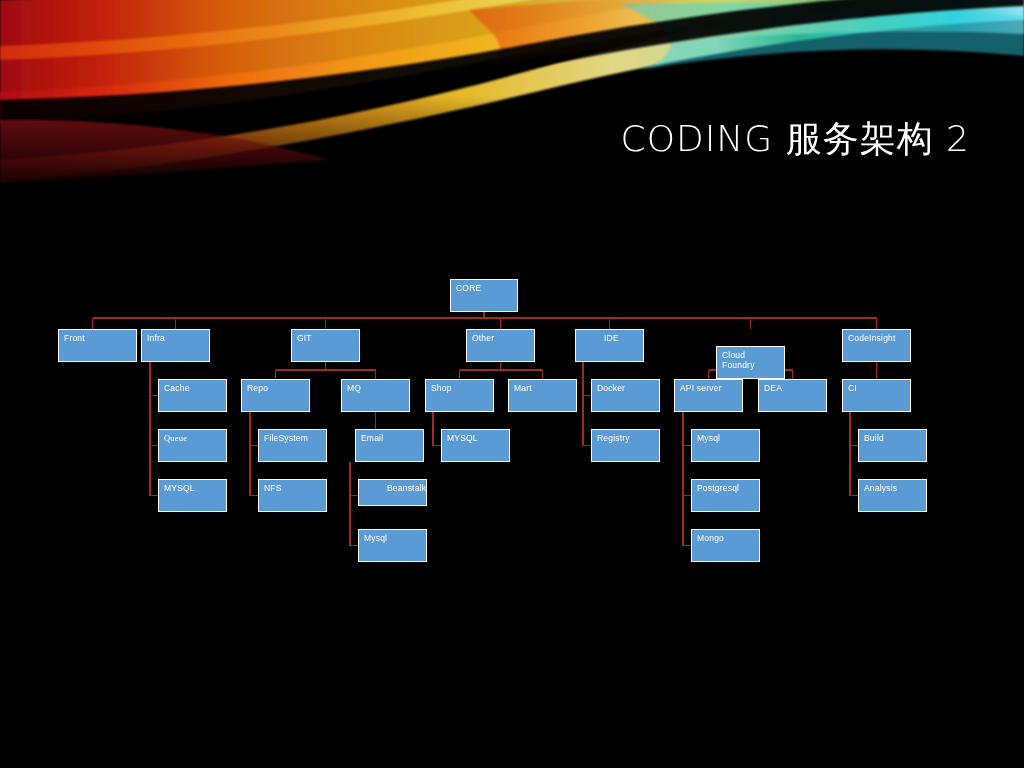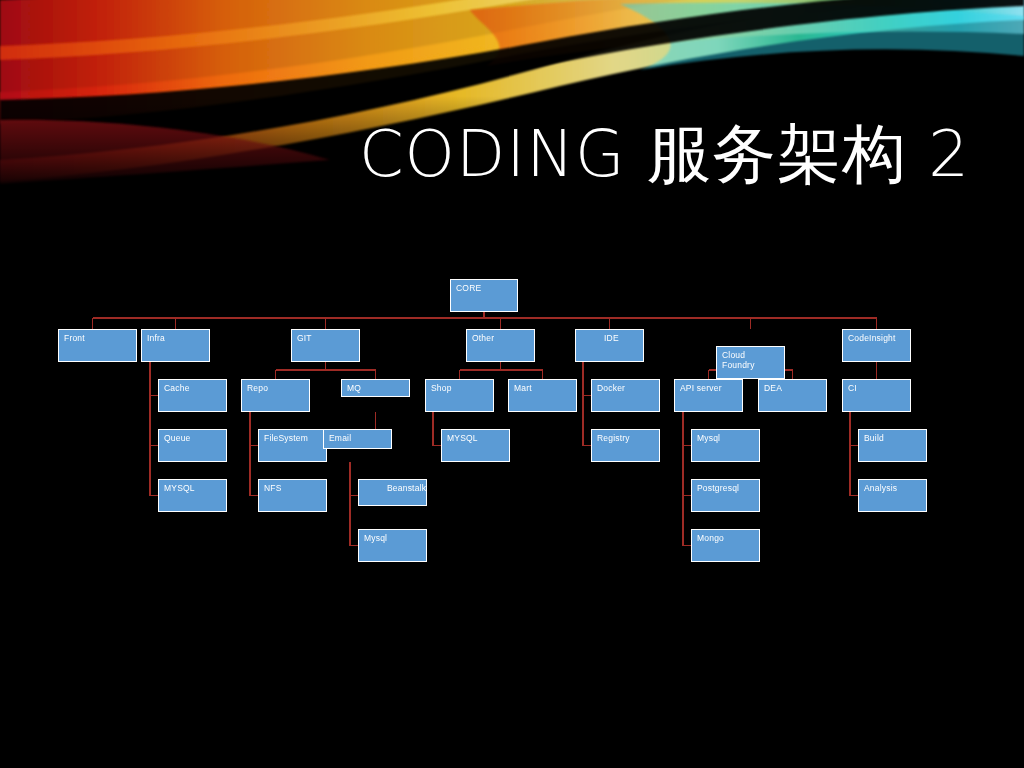--- a/index.html
+++ b/index.html
@@ -33,21 +33,21 @@
   #banner svg { display: block; }
 
   
   #title {
     position: absolute;
     left: 60px;
     top: 118px;
     width: 910px;
     text-align: right;
     color: #ffffff;
-    font-size: 64px;
+    font-size: 36px;
     font-weight: 300;
     letter-spacing: 1px;
     line-height: 1.15;
     white-space: nowrap;
     font-family: "DejaVu Sans", sans-serif;
   }
 
   
   #chart {
     position: absolute;
@@ -240,21 +240,21 @@
     <div class="node" style="left:842px;top:329px;width:69px;height:33px;">
       <span>CodeInsight</span>
     </div>
 
     <div class="node" style="left:158px;top:379px;width:69px;height:33px;">
       <span>Cache</span>
     </div>
     <div class="node" style="left:241px;top:379px;width:69px;height:33px;">
       <span>Repo</span>
     </div>
-    <div class="node" style="left:341px;top:379px;width:69px;height:18px;">
+    <div class="node" style="left:341px;top:379px;width:69px;height:33px;">
       <span>MQ</span>
     </div>
     <div class="node" style="left:425px;top:379px;width:69px;height:33px;">
       <span>Shop</span>
     </div>
     <div class="node" style="left:508px;top:379px;width:69px;height:33px;">
       <span>Mart</span>
     </div>
     <div class="node" style="left:591px;top:379px;width:69px;height:33px;">
       <span>Docker</span>
@@ -262,27 +262,27 @@
     <div class="node" style="left:674px;top:379px;width:69px;height:33px;">
       <span>API server</span>
     </div>
     <div class="node" style="left:758px;top:379px;width:69px;height:33px;">
       <span>DEA</span>
     </div>
     <div class="node" style="left:842px;top:379px;width:69px;height:33px;">
       <span>CI</span>
     </div>
 
-    <div class="node" style="left:158px;top:429px;width:69px;height:33px;">
+    <div class="node" style="left:158px;top:429px;width:69px;height:33px;font-family:Liberation Serif, serif;">
       <span>Queue</span>
     </div>
     <div class="node" style="left:258px;top:429px;width:69px;height:33px;">
       <span>FileSystem</span>
     </div>
-    <div class="node" style="left:323px;top:429px;width:69px;height:20px;">
+    <div class="node" style="left:355px;top:429px;width:69px;height:33px;">
       <span>Email</span>
     </div>
     <div class="node" style="left:441px;top:429px;width:69px;height:33px;">
       <span>MYSQL</span>
     </div>
     <div class="node" style="left:591px;top:429px;width:69px;height:33px;">
       <span>Registry</span>
     </div>
     <div class="node" style="left:691px;top:429px;width:69px;height:33px;">
       <span>Mysql</span>

